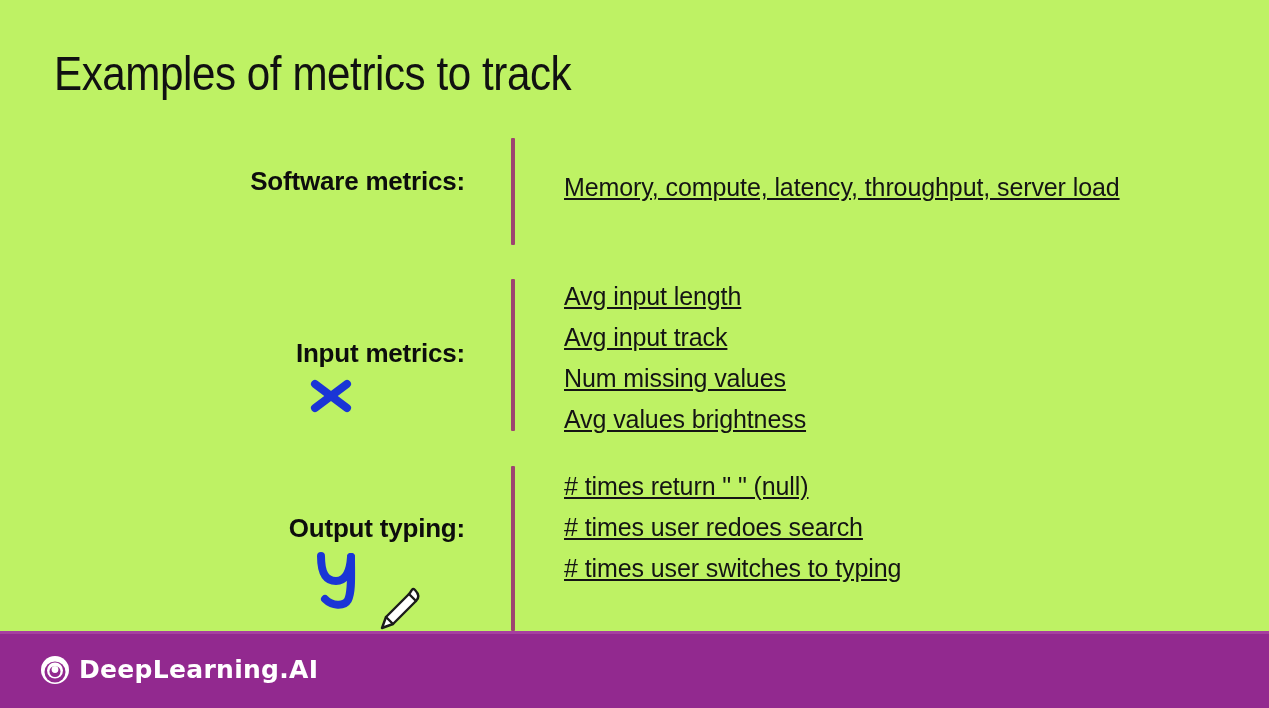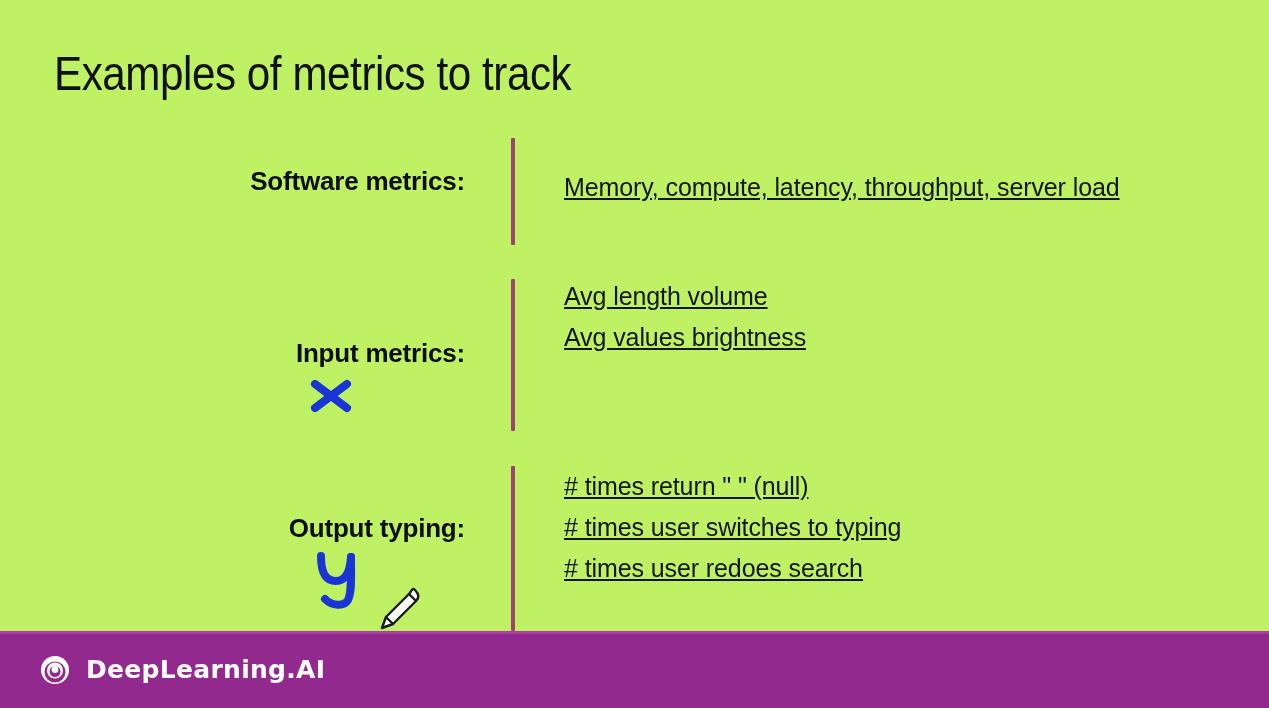--- a/index.html
+++ b/index.html
@@ -128,21 +128,21 @@
   #footer-top-edge {
     position: absolute;
     left: 0; right: 0; top: 0;
     height: 3px;
     background: #a63fa0;
   }
   #footer-brand {
     display: flex;
     align-items: center;
     margin-left: 40px;
-    gap: 16px;
+    gap: 9px;
   }
   #footer-logo-icon {
     width: 30px;
     height: 30px;
     flex: none;
   }
   #footer-wordmark {
     color: #ffffff;
     font-size: 25px;
     font-weight: bold;
@@ -163,41 +163,43 @@
 
   <div id="content-software" class="row-content">
     <span class="line">Memory, compute, latency, throughput, server load</span>
   </div>
 
   <div id="label-input" class="row-label">Input metrics:</div>
 
   <div id="divider-2" class="divider"></div>
 
   <div id="content-input" class="row-content">
-    <span class="line">Avg length volume</span>
+    <span class="line">Avg input length</span>
+    <span class="line">Avg input track</span>
+    <span class="line">Num missing values</span>
     <span class="line">Avg values brightness</span>
   </div>
 
   <div id="ink-x" class="ink">
     <svg viewBox="0 0 46 50" width="46" height="50" aria-hidden="true">
       <g fill="none" stroke="#1a35d6" stroke-width="8" stroke-linecap="round">
         <path d="M7 14 L39 38"></path>
         <path d="M39 14 L7 38"></path>
       </g>
     </svg>
   </div>
 
   <div id="label-output" class="row-label">Output typing:</div>
 
   <div id="divider-3" class="divider"></div>
 
   <div id="content-output" class="row-content">
     <span class="line"># times return " " (null)</span>
+    <span class="line"># times user redoes search</span>
     <span class="line"># times user switches to typing</span>
-    <span class="line"># times user redoes search</span>
   </div>
 
   <div id="ink-y" class="ink">
     <svg viewBox="0 0 56 66" width="56" height="66" aria-hidden="true">
       <g fill="none" stroke="#1a35d6" stroke-width="8" stroke-linecap="round" stroke-linejoin="round">
         <path d="M9 10 C9 26, 13 35, 24 35 C33 35, 38 26, 39 11"></path>
         <path d="M39 11 C39 30, 40 46, 36 54 C32 61, 20 60, 13 53"></path>
       </g>
     </svg>
   </div>

